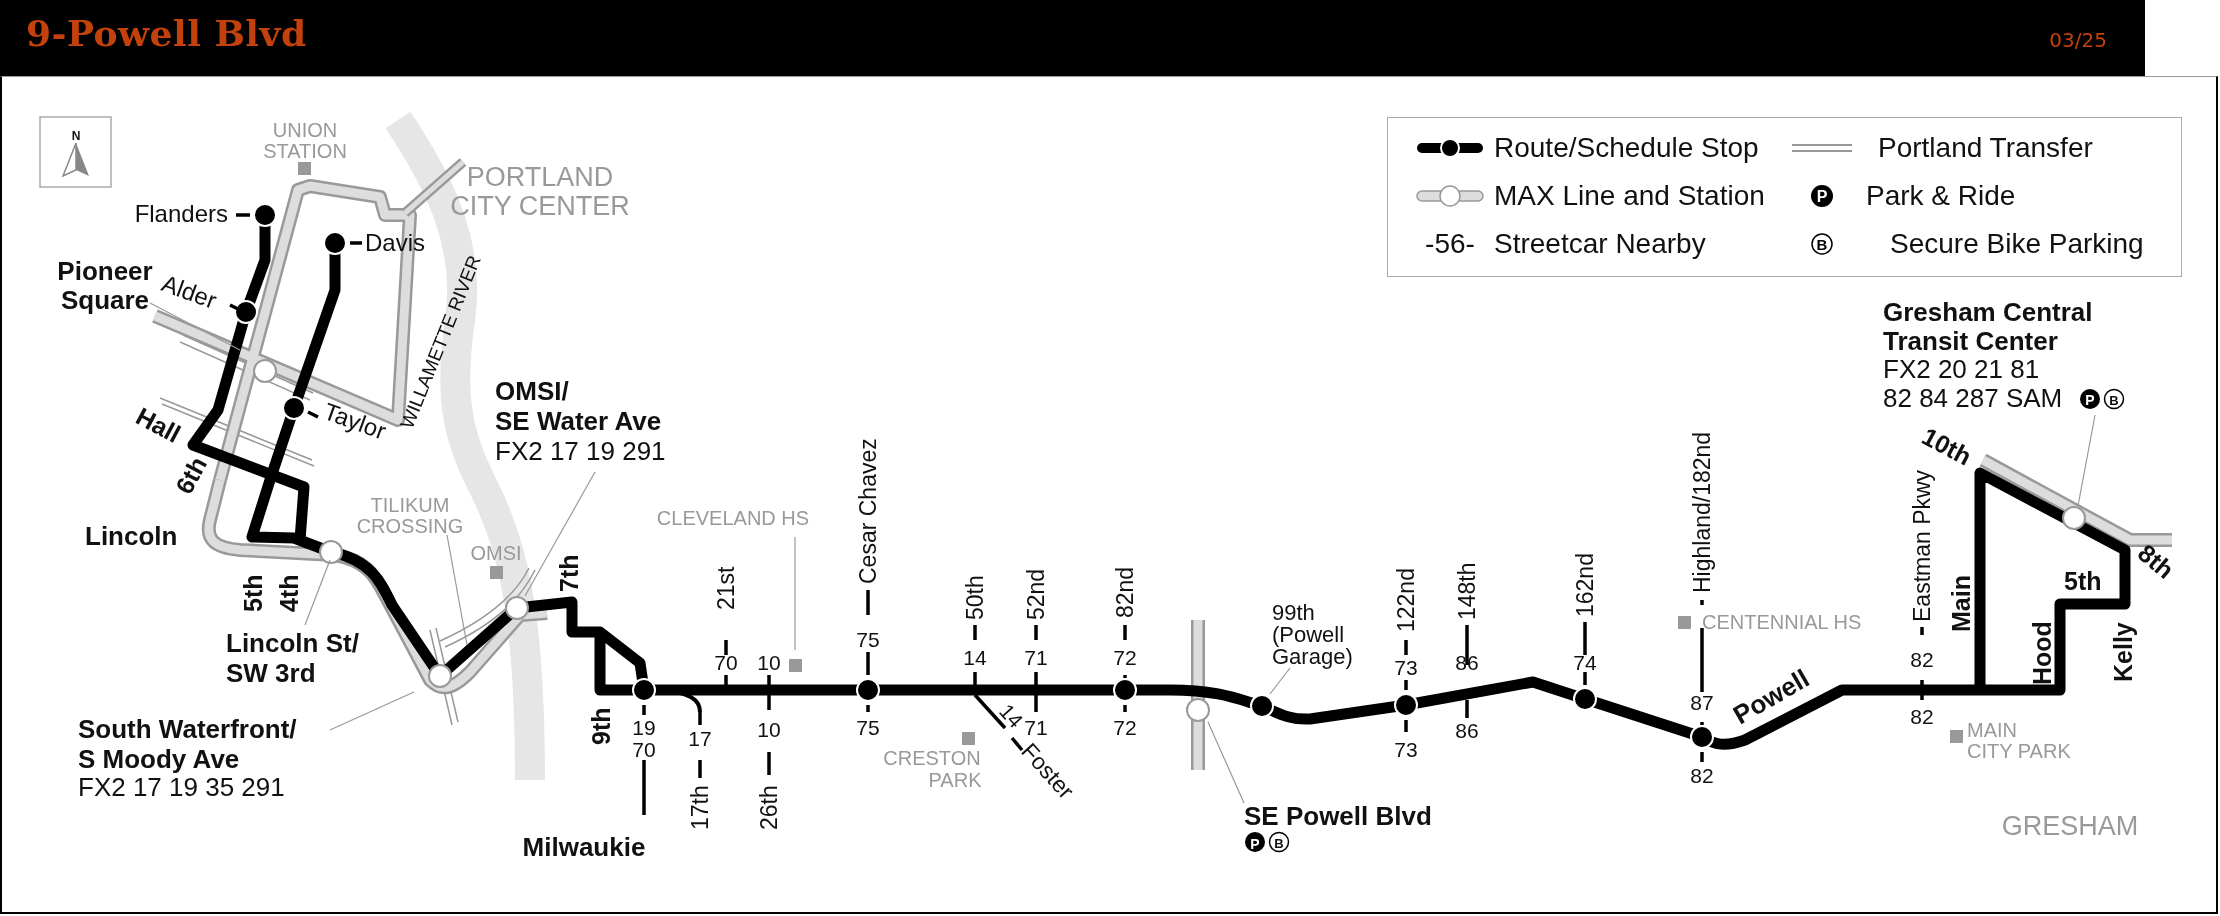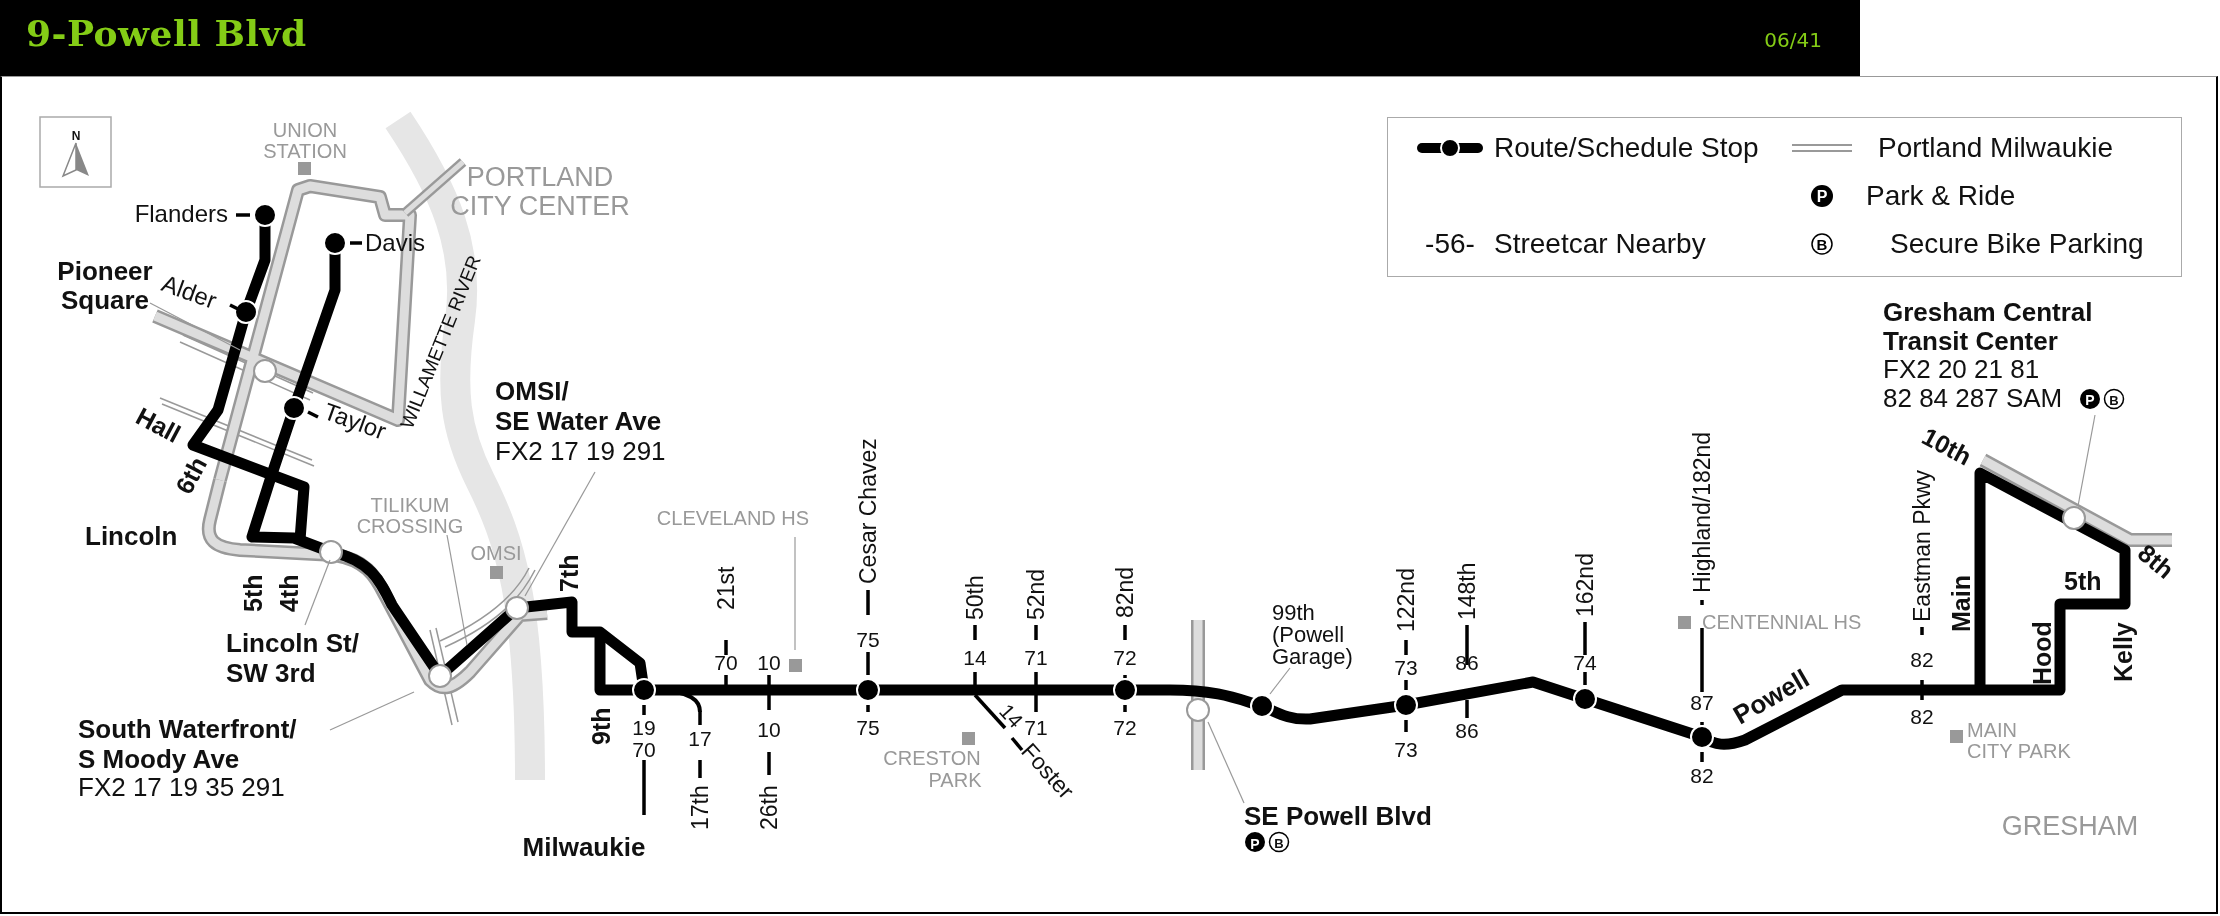--- a/index.html
+++ b/index.html
@@ -1,34 +1,34 @@
 <!DOCTYPE html>
 <html><head>
 <meta charset="utf-8">
 <style>
   html,body{margin:0;padding:0;background:#fff;}
   body{width:2220px;height:916px;position:relative;overflow:hidden;font-family:"Liberation Sans","DejaVu Sans",sans-serif;}
-  .header{position:absolute;left:0;top:0;width:1860px;height:76px;background:#000;color:#84cc16;}
+  .header{position:absolute;left:0;top:0;width:2145px;height:76px;background:#000;color:#c2410c;}
   .title{position:absolute;left:26px;top:12px;font-family:"DejaVu Serif",serif;font-weight:bold;font-size:36px;letter-spacing:0.5px;}
   .date{position:absolute;right:38px;top:28px;font-family:"DejaVu Sans",sans-serif;font-size:20px;}
   .frame{position:absolute;left:0;top:76px;width:2218px;height:838px;border:2px solid #000;border-top:1px solid #999;box-sizing:border-box;}
   svg{position:absolute;left:0;top:0;}
   .lbl{font-family:"Liberation Sans","DejaVu Sans",sans-serif;fill:#111;}
   .b{font-weight:bold;}
   .g{fill:#999;}
   .legend{position:absolute;left:1387px;top:117px;width:795px;height:160px;border:1.5px solid #aaa;box-sizing:border-box;background:#fff;}
   .lg-item{position:absolute;display:flex;align-items:center;font-family:"Liberation Sans","DejaVu Sans",sans-serif;font-size:28px;color:#111;}
   .lg-sym{width:88px;display:flex;justify-content:center;align-items:center;}
 </style>
 </head>
 <body>
 
 <div class="header">
   <div class="title">9-Powell Blvd</div>
-  <div class="date">06/41</div>
+  <div class="date">03/25</div>
 </div>
 <div class="frame"></div>
 
 <svg width="2220" height="916" viewBox="0 0 2220 916">
 
   <path d="M398,120 C445,190 470,250 460,320 C450,390 455,430 480,480 C510,540 530,600 530,780" fill="none" stroke="#e6e6e6" stroke-width="30"></path>
 
   <g>
     <rect x="40" y="117" width="71" height="70" fill="#fff" stroke="#aaa" stroke-width="1.5"></rect>
     <polygon points="76,143 63,176 76,170" fill="#fff" stroke="#888" stroke-width="1.5"></polygon>
@@ -264,32 +264,41 @@
 <div class="legend">
   <div class="lg-item" style="left:18px;top:14px;">
     <span class="lg-sym">
       <svg width="70" height="20" style="position:static">
           <rect x="2" y="5" width="66" height="10" rx="5" fill="#000"></rect>
           <circle cx="35" cy="10" r="9" fill="#000" stroke="#fff" stroke-width="2"></circle>
         </svg>
     </span>
     <span>Route/Schedule Stop</span>
   </div>
+  <div class="lg-item" style="left:18px;top:62px;">
+    <span class="lg-sym">
+      <svg width="70" height="24" style="position:static">
+          <rect x="2" y="7" width="66" height="10" rx="5" fill="#ddd" stroke="#999" stroke-width="1.5"></rect>
+          <circle cx="35" cy="12" r="10" fill="#fff" stroke="#999" stroke-width="1.5"></circle>
+        </svg>
+    </span>
+    <span>MAX Line and Station</span>
+  </div>
   <div class="lg-item" style="left:18px;top:110px;">
     <span class="lg-sym">-56-</span>
     <span>Streetcar Nearby</span>
   </div>
   <div class="lg-item" style="left:390px;top:14px;">
     <span class="lg-sym">
       <svg width="60" height="10" style="position:static">
           <line x1="0" y1="2" x2="60" y2="2" stroke="#999" stroke-width="2"></line>
           <line x1="0" y1="8" x2="60" y2="8" stroke="#999" stroke-width="2"></line>
         </svg>
     </span>
-    <span style="margin-left:12px">Portland Milwaukie</span>
+    <span style="margin-left:12px">Portland Transfer</span>
   </div>
   <div class="lg-item" style="left:390px;top:62px;">
     <span class="lg-sym">
       <svg width="24" height="24" style="position:static">
           <circle cx="12" cy="12" r="11" fill="#000"></circle>
           <text x="12" y="18" font-size="16" text-anchor="middle" fill="#fff" font-weight="bold" font-family="Liberation Sans,sans-serif">P</text>
         </svg>
     </span>
     <span style="margin-left:0">Park &amp; Ride</span>
   </div>

